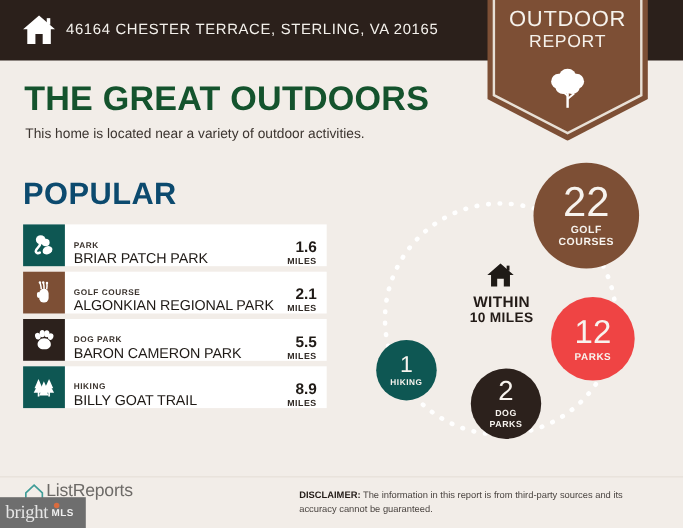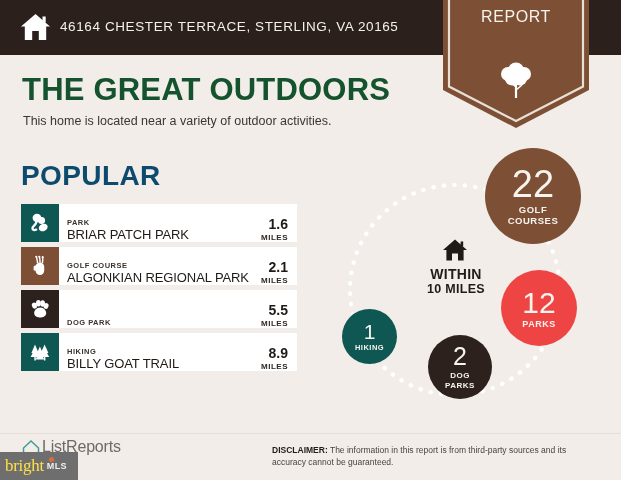--- a/index.html
+++ b/index.html
@@ -119,21 +119,21 @@
   }
   .lr-logo{position:absolute;left:22px;top:438px;display:flex;align-items:center;}
   .lr-logo svg{display:block;margin-right:2px;}
   .lr-text{font-size:16px;color:#6d6a67;font-weight:400;letter-spacing:-0.2px;}
   .bright-badge{
     position:absolute;left:0px;top:452px;width:78px;height:28px;
     background:#6e6e6e;display:flex;align-items:center;
   }
   .bright-word{
     font-family:"Liberation Serif", serif;
-    font-size:17px;color:#fde047;margin-left:5px;letter-spacing:-0.3px;
+    font-size:17px;color:#e5e5e5;margin-left:5px;letter-spacing:-0.3px;
   }
   .bright-mls{font-size:9px;color:#efefef;margin-left:3px;letter-spacing:0.4px;font-family:"Liberation Sans",sans-serif;font-weight:bold;}
   .bright-dot{
     position:absolute;left:49px;top:5px;width:5px;height:5px;border-radius:50%;
     background:#d96b3e;
   }
   .disclaimer{
     position:absolute;left:272px;top:444px;width:325px;
     font-size:8.5px;color:#4a4440;line-height:1.45;
   }
@@ -162,20 +162,21 @@
         <ellipse cx="0" cy="-16" rx="8" ry="7.5" fill="#ffffff"></ellipse>
         <ellipse cx="-8" cy="-12" rx="7" ry="7" fill="#ffffff"></ellipse>
         <ellipse cx="8" cy="-12" rx="7" ry="7" fill="#ffffff"></ellipse>
         <ellipse cx="-4" cy="-7" rx="7" ry="6.5" fill="#ffffff"></ellipse>
         <ellipse cx="4" cy="-7" rx="7" ry="6.5" fill="#ffffff"></ellipse>
         <rect x="-1.1" y="-8" width="2.2" height="20" fill="#ffffff"></rect>
         <path d="M0 1 L-6 -4 M0 4 L6 -1" stroke="#ffffff" stroke-width="1.6" fill="none"></path>
       </g>
     </svg>
     <div class="badge-text">
+      <span class="badge-line1">OUTDOOR</span>
       <span class="badge-line2">REPORT</span>
     </div>
   </div>
 
   <div class="great-title">THE GREAT OUTDOORS</div>
   <div class="subtitle">This home is located near a variety of outdoor activities.</div>
   <div class="popular-title">POPULAR</div>
 
   <div class="list">
 
@@ -226,20 +227,21 @@
         <svg width="24" height="24" viewBox="0 0 24 24">
           <ellipse cx="6.4" cy="8.6" rx="2.5" ry="3.1" fill="#ffffff" transform="rotate(-18 6.4 8.6)"></ellipse>
           <ellipse cx="10.4" cy="6.3" rx="2.4" ry="3.2" fill="#ffffff"></ellipse>
           <ellipse cx="14.6" cy="6.5" rx="2.4" ry="3.2" fill="#ffffff"></ellipse>
           <ellipse cx="18.1" cy="9" rx="2.4" ry="3" fill="#ffffff" transform="rotate(18 18.1 9)"></ellipse>
           <path d="M12.2 10.4 C16 10.4, 18.6 13.6, 18.2 16.6 C17.8 19.6, 14.6 20.6, 12.2 20.6 C9.8 20.6, 6.6 19.6, 6.2 16.6 C5.8 13.6, 8.4 10.4, 12.2 10.4 Z" fill="#ffffff"></path>
         </svg>
       </span>
       <div class="row-texts">
         <div class="row-cat">DOG PARK</div>
+        <div class="row-name">BARON CAMERON PARK</div>
       </div>
       <div class="row-dist">
         <div class="row-val">5.5</div>
         <div class="row-unit">MILES</div>
       </div>
     </div>
 
     <div class="row">
       <span class="row-icon" style="background:#0e5753">
         <svg width="24" height="24" viewBox="0 0 24 24">

